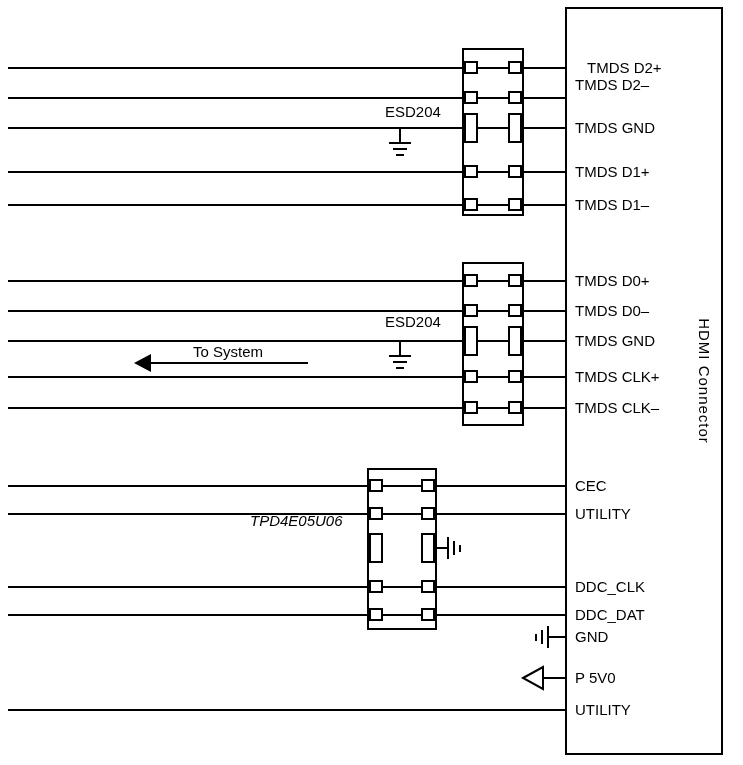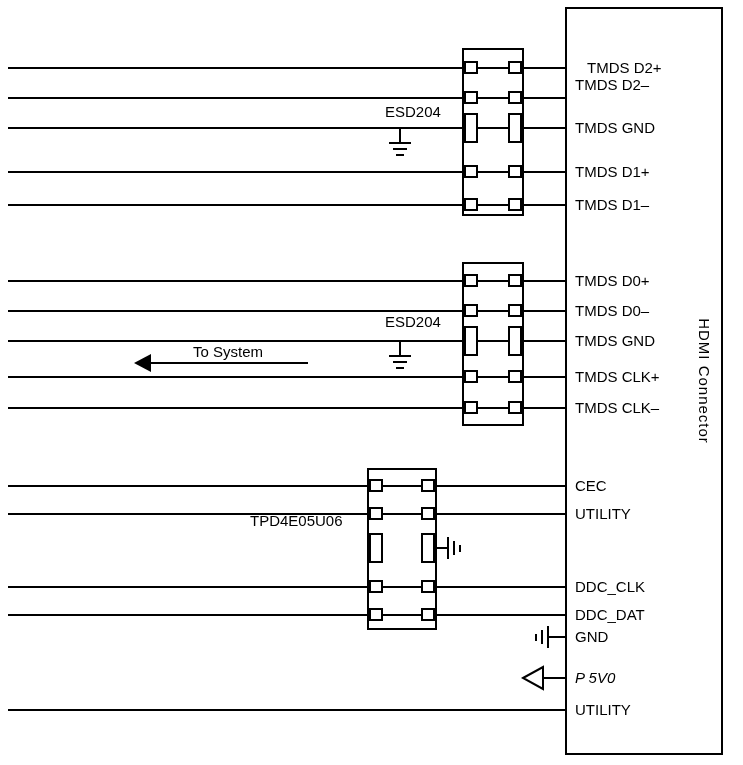--- a/index.html
+++ b/index.html
@@ -43,21 +43,21 @@
 
   <div class="block" style="left:565px;top:7px;width:158px;height:748px;"></div>
   <div class="vtitle" style="left:704px;top:381px;">HDMI Connector</div>
 
   <div class="block" style="left:462px;top:48px;width:62px;height:168px;"></div>
   <div class="block" style="left:462px;top:262px;width:62px;height:164px;"></div>
   <div class="block" style="left:367px;top:468px;width:70px;height:162px;"></div>
 
   <div class="lbl" style="left:385px;top:103px;">ESD204</div>
   <div class="lbl" style="left:385px;top:313px;">ESD204</div>
-  <div class="lbl" style="left:250px;top:512px;">TPD4E05U06</div>
+  <div class="lbl" style="left:250px;top:512px;font-style:italic;">TPD4E05U06</div>
 
   <div class="pin" style="left:464px;top:61px;"></div>
   <div class="pin" style="left:508px;top:61px;"></div>
   <div class="pin" style="left:464px;top:91px;"></div>
   <div class="pin" style="left:508px;top:91px;"></div>
   <div class="pin tall" style="left:464px;top:113px;"></div>
   <div class="pin tall" style="left:508px;top:113px;"></div>
   <div class="pin" style="left:464px;top:165px;"></div>
   <div class="pin" style="left:508px;top:165px;"></div>
   <div class="pin" style="left:464px;top:198px;"></div>
@@ -128,16 +128,16 @@
   <div class="lbl" style="left:575px;top:272px;">TMDS D0+</div>
   <div class="lbl" style="left:575px;top:302px;">TMDS D0–</div>
   <div class="lbl" style="left:575px;top:332px;">TMDS GND</div>
   <div class="lbl" style="left:575px;top:368px;">TMDS CLK+</div>
   <div class="lbl" style="left:575px;top:399px;">TMDS CLK–</div>
   <div class="lbl" style="left:575px;top:477px;">CEC</div>
   <div class="lbl" style="left:575px;top:505px;text-align:center;">UTILITY</div>
   <div class="lbl" style="left:575px;top:578px;">DDC_CLK</div>
   <div class="lbl" style="left:575px;top:606px;">DDC_DAT</div>
   <div class="lbl" style="left:575px;top:628px;">GND</div>
-  <div class="lbl" style="left:575px;top:669px;font-style:italic;">P 5V0</div>
+  <div class="lbl" style="left:575px;top:669px;">P 5V0</div>
   <div class="lbl" style="left:575px;top:701px;">UTILITY</div>
 
 </div>
 
 </body></html>

